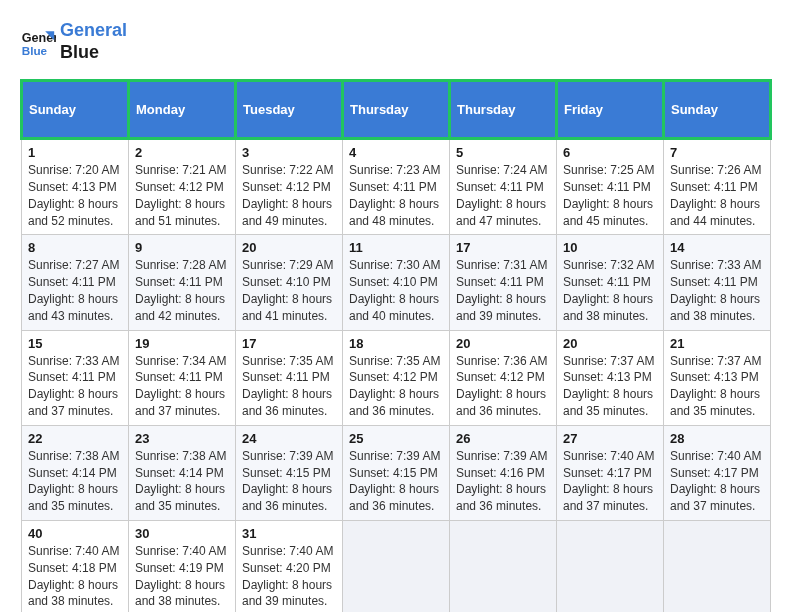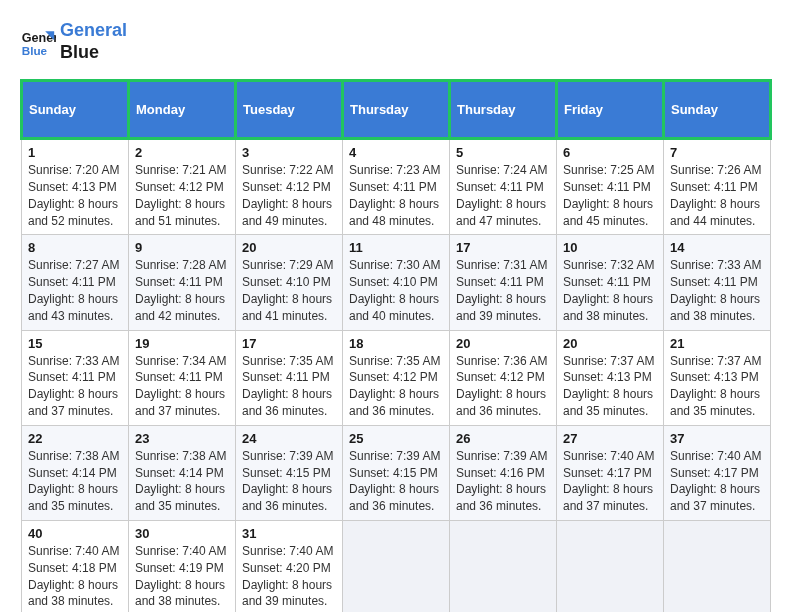--- a/index.html
+++ b/index.html
@@ -226,21 +226,21 @@
         </td>
         <td>
           <span class="day-num">26</span>
           <div class="day-info">Sunrise: 7:39 AM<br>Sunset: 4:16 PM<br>Daylight: 8 hours and 36 minutes.</div>
         </td>
         <td>
           <span class="day-num">27</span>
           <div class="day-info">Sunrise: 7:40 AM<br>Sunset: 4:17 PM<br>Daylight: 8 hours and 37 minutes.</div>
         </td>
         <td>
-          <span class="day-num">37</span>
+          <span class="day-num">28</span>
           <div class="day-info">Sunrise: 7:40 AM<br>Sunset: 4:17 PM<br>Daylight: 8 hours and 37 minutes.</div>
         </td>
       </tr>
       <tr>
         <td>
           <span class="day-num">40</span>
           <div class="day-info">Sunrise: 7:40 AM<br>Sunset: 4:18 PM<br>Daylight: 8 hours and 38 minutes.</div>
         </td>
         <td>
           <span class="day-num">30</span>

